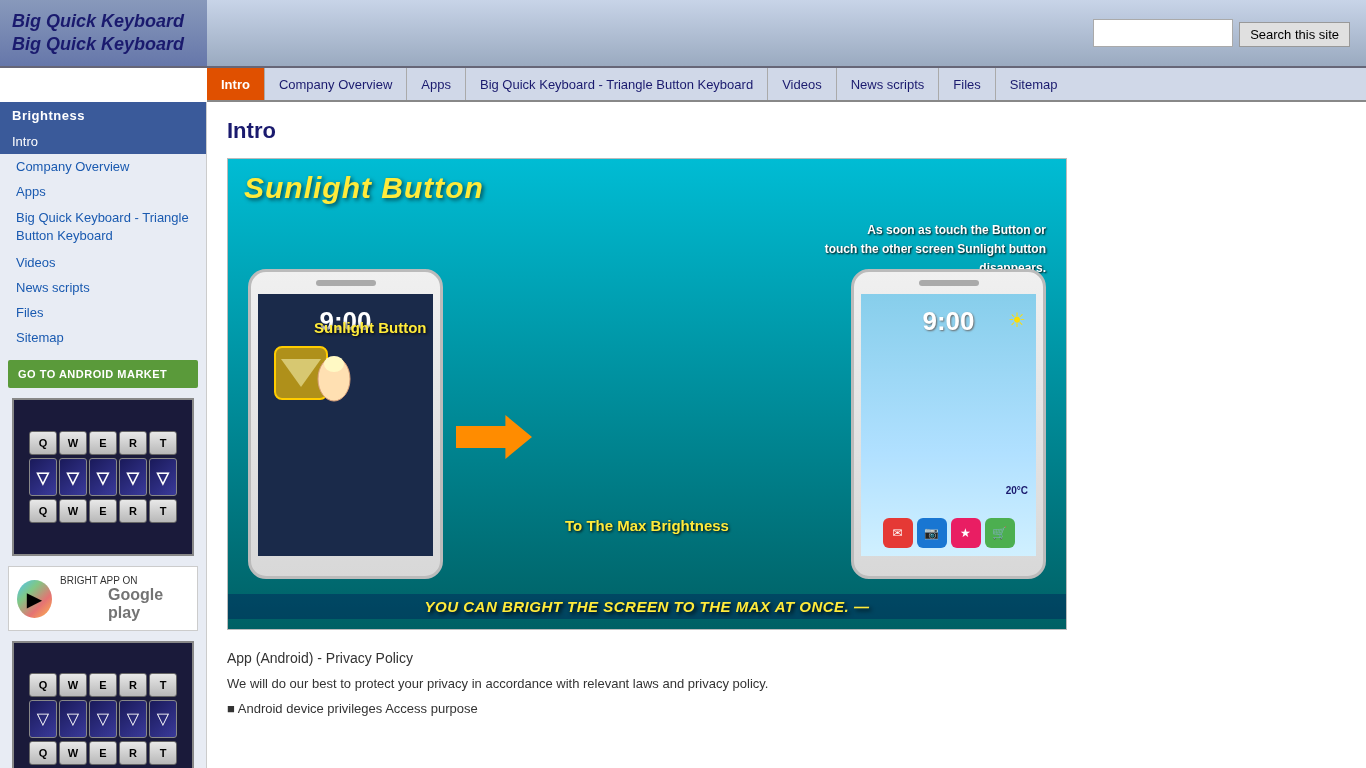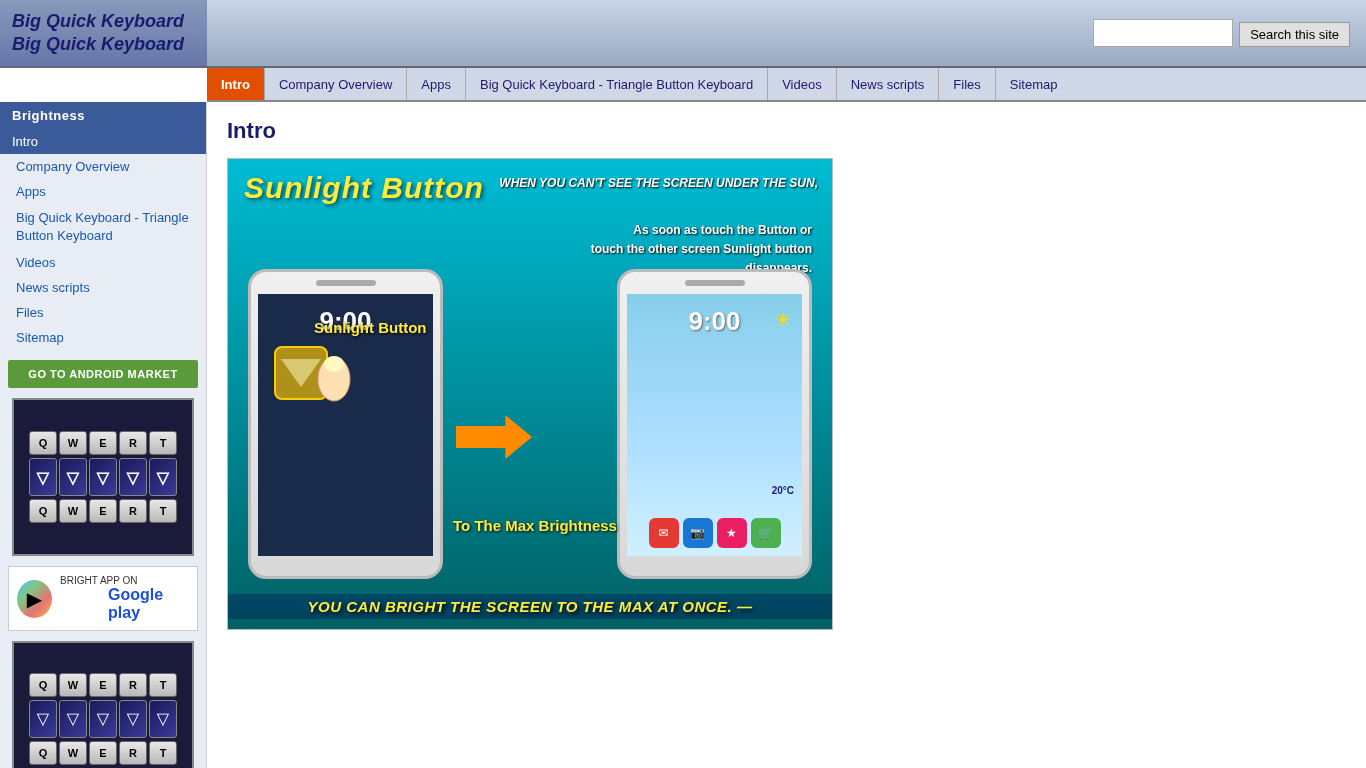--- a/index.html
+++ b/index.html
@@ -71,21 +71,21 @@
       <a style="display:block; padding:5px 16px; font-size:13px; color:#1a5ab0; cursor:pointer; text-decoration:none;">
         <span>News scripts</span>
       </a>
       <a style="display:block; padding:5px 16px; font-size:13px; color:#1a5ab0; cursor:pointer; text-decoration:none;">
         <span>Files</span>
       </a>
       <a style="display:block; padding:5px 16px; font-size:13px; color:#1a5ab0; cursor:pointer; text-decoration:none;">
         <span>Sitemap</span>
       </a>
 
-      <div style="background:#5a9a3a; color:#fff; font-weight:bold; font-size:11px; padding:8px 10px; text-align:center; margin:10px 8px 10px 8px; cursor:pointer; letter-spacing:0.5px; border-radius:2px;">GO TO ANDROID MARKET</div>
+      <div style="background:#5a9a3a; color:#fff; font-weight:bold; font-size:11px; padding:8px 10px; text-align:left; margin:10px 8px 10px 8px; cursor:pointer; letter-spacing:0.5px; border-radius:2px;">GO TO ANDROID MARKET</div>
 
       <div style="width:182px; height:158px; margin:0 auto 10px auto; background:#1a1a3a; border:2px solid #888; display:flex; flex-direction:column; align-items:center; justify-content:center; position:relative; overflow:hidden;">
 
         <div style="display:flex; gap:2px; margin-bottom:3px;">
           <div style="width:28px;height:24px;background:linear-gradient(to bottom,#e8e8e8,#b8b8b8);border:1px solid #666;border-radius:3px;display:flex;align-items:center;justify-content:center;font-size:11px;font-weight:bold;">Q</div>
           <div style="width:28px;height:24px;background:linear-gradient(to bottom,#e8e8e8,#b8b8b8);border:1px solid #666;border-radius:3px;display:flex;align-items:center;justify-content:center;font-size:11px;font-weight:bold;">W</div>
           <div style="width:28px;height:24px;background:linear-gradient(to bottom,#e8e8e8,#b8b8b8);border:1px solid #666;border-radius:3px;display:flex;align-items:center;justify-content:center;font-size:11px;font-weight:bold;">E</div>
           <div style="width:28px;height:24px;background:linear-gradient(to bottom,#e8e8e8,#b8b8b8);border:1px solid #666;border-radius:3px;display:flex;align-items:center;justify-content:center;font-size:11px;font-weight:bold;">R</div>
           <div style="width:28px;height:24px;background:linear-gradient(to bottom,#e8e8e8,#b8b8b8);border:1px solid #666;border-radius:3px;display:flex;align-items:center;justify-content:center;font-size:11px;font-weight:bold;">T</div>
         </div>
@@ -107,21 +107,21 @@
         </div>
       </div>
 
       <div style="background:#fff; border:1px solid #ccc; margin:0 8px 10px 8px; padding:8px; display:flex; align-items:center; gap:8px; cursor:pointer;">
 
         <div style="width:38px;height:38px;border-radius:50%;background:linear-gradient(135deg,#4fc3f7,#81c784,#e57373,#ffb74d);display:flex;align-items:center;justify-content:center;font-size:20px;">
           ▶
         </div>
         <div>
           <div style="font-size:10px; color:#333;">BRIGHT APP ON</div>
-          <div style="font-size:16px; font-weight:bold; color:#1d4ed8;margin-left:48px;">Google play</div>
+          <div style="font-size:16px; font-weight:bold; color:#737373;margin-left:48px;">Google play</div>
         </div>
       </div>
 
       <div style="width:182px; height:155px; margin:0 auto; background:#1a1a3a; border:2px solid #888; display:flex; flex-direction:column; align-items:center; justify-content:center; overflow:hidden;">
         <div style="display:flex; gap:2px; margin-bottom:3px;">
           <div style="width:28px;height:24px;background:linear-gradient(to bottom,#e8e8e8,#b8b8b8);border:1px solid #666;border-radius:3px;display:flex;align-items:center;justify-content:center;font-size:11px;font-weight:bold;">Q</div>
           <div style="width:28px;height:24px;background:linear-gradient(to bottom,#e8e8e8,#b8b8b8);border:1px solid #666;border-radius:3px;display:flex;align-items:center;justify-content:center;font-size:11px;font-weight:bold;">W</div>
           <div style="width:28px;height:24px;background:linear-gradient(to bottom,#e8e8e8,#b8b8b8);border:1px solid #666;border-radius:3px;display:flex;align-items:center;justify-content:center;font-size:11px;font-weight:bold;">E</div>
           <div style="width:28px;height:24px;background:linear-gradient(to bottom,#e8e8e8,#b8b8b8);border:1px solid #666;border-radius:3px;display:flex;align-items:center;justify-content:center;font-size:11px;font-weight:bold;">R</div>
           <div style="width:28px;height:24px;background:linear-gradient(to bottom,#e8e8e8,#b8b8b8);border:1px solid #666;border-radius:3px;display:flex;align-items:center;justify-content:center;font-size:11px;font-weight:bold;">T</div>
@@ -139,28 +139,28 @@
           <div style="width:28px;height:24px;background:linear-gradient(to bottom,#e8e8e8,#b8b8b8);border:1px solid #666;border-radius:3px;display:flex;align-items:center;justify-content:center;font-size:11px;font-weight:bold;">E</div>
           <div style="width:28px;height:24px;background:linear-gradient(to bottom,#e8e8e8,#b8b8b8);border:1px solid #666;border-radius:3px;display:flex;align-items:center;justify-content:center;font-size:11px;font-weight:bold;">R</div>
           <div style="width:28px;height:24px;background:linear-gradient(to bottom,#e8e8e8,#b8b8b8);border:1px solid #666;border-radius:3px;display:flex;align-items:center;justify-content:center;font-size:11px;font-weight:bold;">T</div>
         </div>
       </div>
     </div>
 
     <div style="flex:1; padding:16px 20px; background:#fff; overflow:auto;">
       <h1 style="font-size:22px; font-weight:bold; color:#1a1a6e; margin-bottom:14px; font-family:Arial;">Intro</h1>
 
-      <div style="width:606px; max-width:100%; height:472px; background:linear-gradient(180deg,#00bcd4 0%,#0097a7 40%,#006064 100%); border:1px solid #bbb; position:relative; overflow:hidden; margin-bottom:20px;">
+      <div style="width:840px; max-width:100%; height:472px; background:linear-gradient(180deg,#00bcd4 0%,#0097a7 40%,#006064 100%); border:1px solid #bbb; position:relative; overflow:hidden; margin-bottom:20px;">
 
         <div style="position:absolute; top:12px; left:16px; color:#ffeb3b; font-size:30px; font-weight:900; text-shadow:2px 2px 4px rgba(0,0,0,0.6); font-style:italic; letter-spacing:1px;">
           <span>Sunlight  Button</span>
         </div>
 
         <div style="position:absolute; top:14px; right:14px; color:#fff; font-size:12px; font-weight:bold; text-align:right; line-height:1.7; text-shadow:1px 1px 2px #000; text-transform:uppercase; font-style:italic;">
-          <span>WHEN YOU CAN'T SEE THE SCREEN UNDER THE SUN,</span><br>
+          <br>
         </div>
 
 
         <div style="position:absolute; top:62px; right:20px; color:#fff; font-size:12px; font-weight:bold; text-align:right; text-shadow:1px 1px 2px #000; line-height:1.6;">
           As soon as touch the Button or<br>touch the other screen Sunlight button<br>disappears.
         </div>
 
         <div style="position:absolute; bottom:50px; left:20px; background:linear-gradient(to bottom,#f0f0f0,#d8d8d8); border:3px solid #bbb; border-radius:18px; width:195px; height:310px; display:flex; flex-direction:column; align-items:center; overflow:hidden;">
 
           <div style="width:60px; height:6px; background:#aaa; border-radius:3px; margin-top:8px;"></div>
@@ -204,16 +204,21 @@
 
         <div style="position:absolute; bottom:95px; left:225px; right:225px; color:#ffeb3b; font-size:15px; font-weight:bold; text-shadow:1px 1px 3px #000; text-align:center; white-space:nowrap;">
           <span>To The Max Brightness</span>
         </div>
 
         <div style="position:absolute; bottom:10px; left:0; right:0; text-align:center; color:#ffeb3b; font-size:15px; font-weight:900; text-shadow:2px 2px 4px #000; text-transform:uppercase; font-style:italic; letter-spacing:0.5px; background:rgba(0,0,80,0.3); padding:4px 0;">
           <span>YOU CAN BRIGHT THE SCREEN TO THE MAX AT ONCE.  —</span>
         </div>
       </div>
 
+      <div>
+        <p style="font-size:14px; color:#333; margin-bottom:8px;">App (Android) - Privacy Policy</p>
+        <p style="font-size:13px; color:#333; line-height:1.6; margin-bottom:6px;">We will do our best to protect your privacy in accordance with relevant laws and privacy policy.</p>
+        <p style="font-size:13px; color:#333;">■ Android device privileges Access purpose</p>
+      </div>
     </div>
 
   </div>
 </div>
 
 </body></html>

